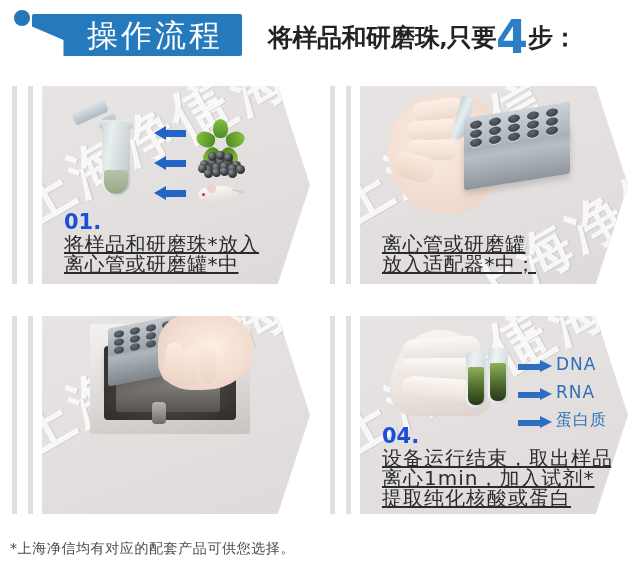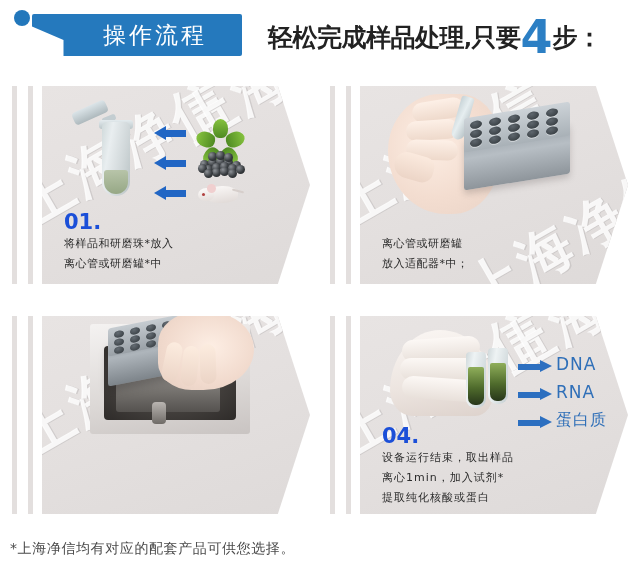--- a/index.html
+++ b/index.html
@@ -26,21 +26,21 @@
     background:#2579bd;
     clip-path: polygon(0% 0%, 100% 0%, 100% 100%, 15% 100%, 15% 62%, 0% 30%);
     border-radius:2px;
   }
   .banner-label {
     position:absolute; left:68px; top:18px;
     width:174px; height:34px;
     line-height:34px;
     text-align:center;
     color:#ffffff;
-    font-size:23px;
+    font-size:31px;
     letter-spacing:3px;
     font-family:"DejaVu Sans","Liberation Sans",sans-serif;
     white-space:nowrap;
   }
   .headline {
     position:absolute; left:268px; top:17px;
     height:40px; line-height:40px;
     white-space:nowrap;
     color:#222222;
     font-size:25px;
@@ -103,25 +103,26 @@
   .step-num {
     color:#1b4fd8;
     font-size:21px;
     font-weight:bold;
     line-height:23px;
     letter-spacing:0px;
     font-family:"DejaVu Sans","Liberation Sans",sans-serif;
   }
   .step-text {
     color:#2b2b2b;
-    font-size:11px;
+    font-size:20px;
     line-height:20px;
     font-family:"DejaVu Sans","Liberation Sans",sans-serif;
     white-space:pre-line;
     letter-spacing:0.5px;
+    text-decoration:underline;
   }
   .cell.c3 .caption, .cell.c4 .caption { bottom:6px; }
   .cell.c3 .step-text, .cell.c4 .step-text { letter-spacing:1px; }
 
   
   .art { position:absolute; inset:0; }
 
   .tube { position:absolute; left:52px; top:22px; width:44px; height:92px; }
   .tube-body {
     position:absolute; left:8px; top:14px; width:28px; height:74px;
@@ -369,21 +370,21 @@
   }
 </style>
 </head>
 <body>
 
 <div id="header">
   <div class="banner-dot"></div>
   <div class="banner-flag"></div>
   <div class="banner-label">操作流程</div>
   <div class="headline">
-    <span>轻松完成样品处理</span><span class="comma-sm">,</span><span>只要</span><span class="big4">4</span><span>步：</span>
+    <span>将样品和研磨珠</span><span class="comma-sm">,</span><span>只要</span><span class="big4">4</span><span>步：</span>
   </div>
 </div>
 
 <div id="grid">
 
   <div class="cell c1">
     <div class="bar b1"></div>
     <div class="bar b2"></div>
     <div class="panel">
       <div class="wm wa">上海净信</div>

